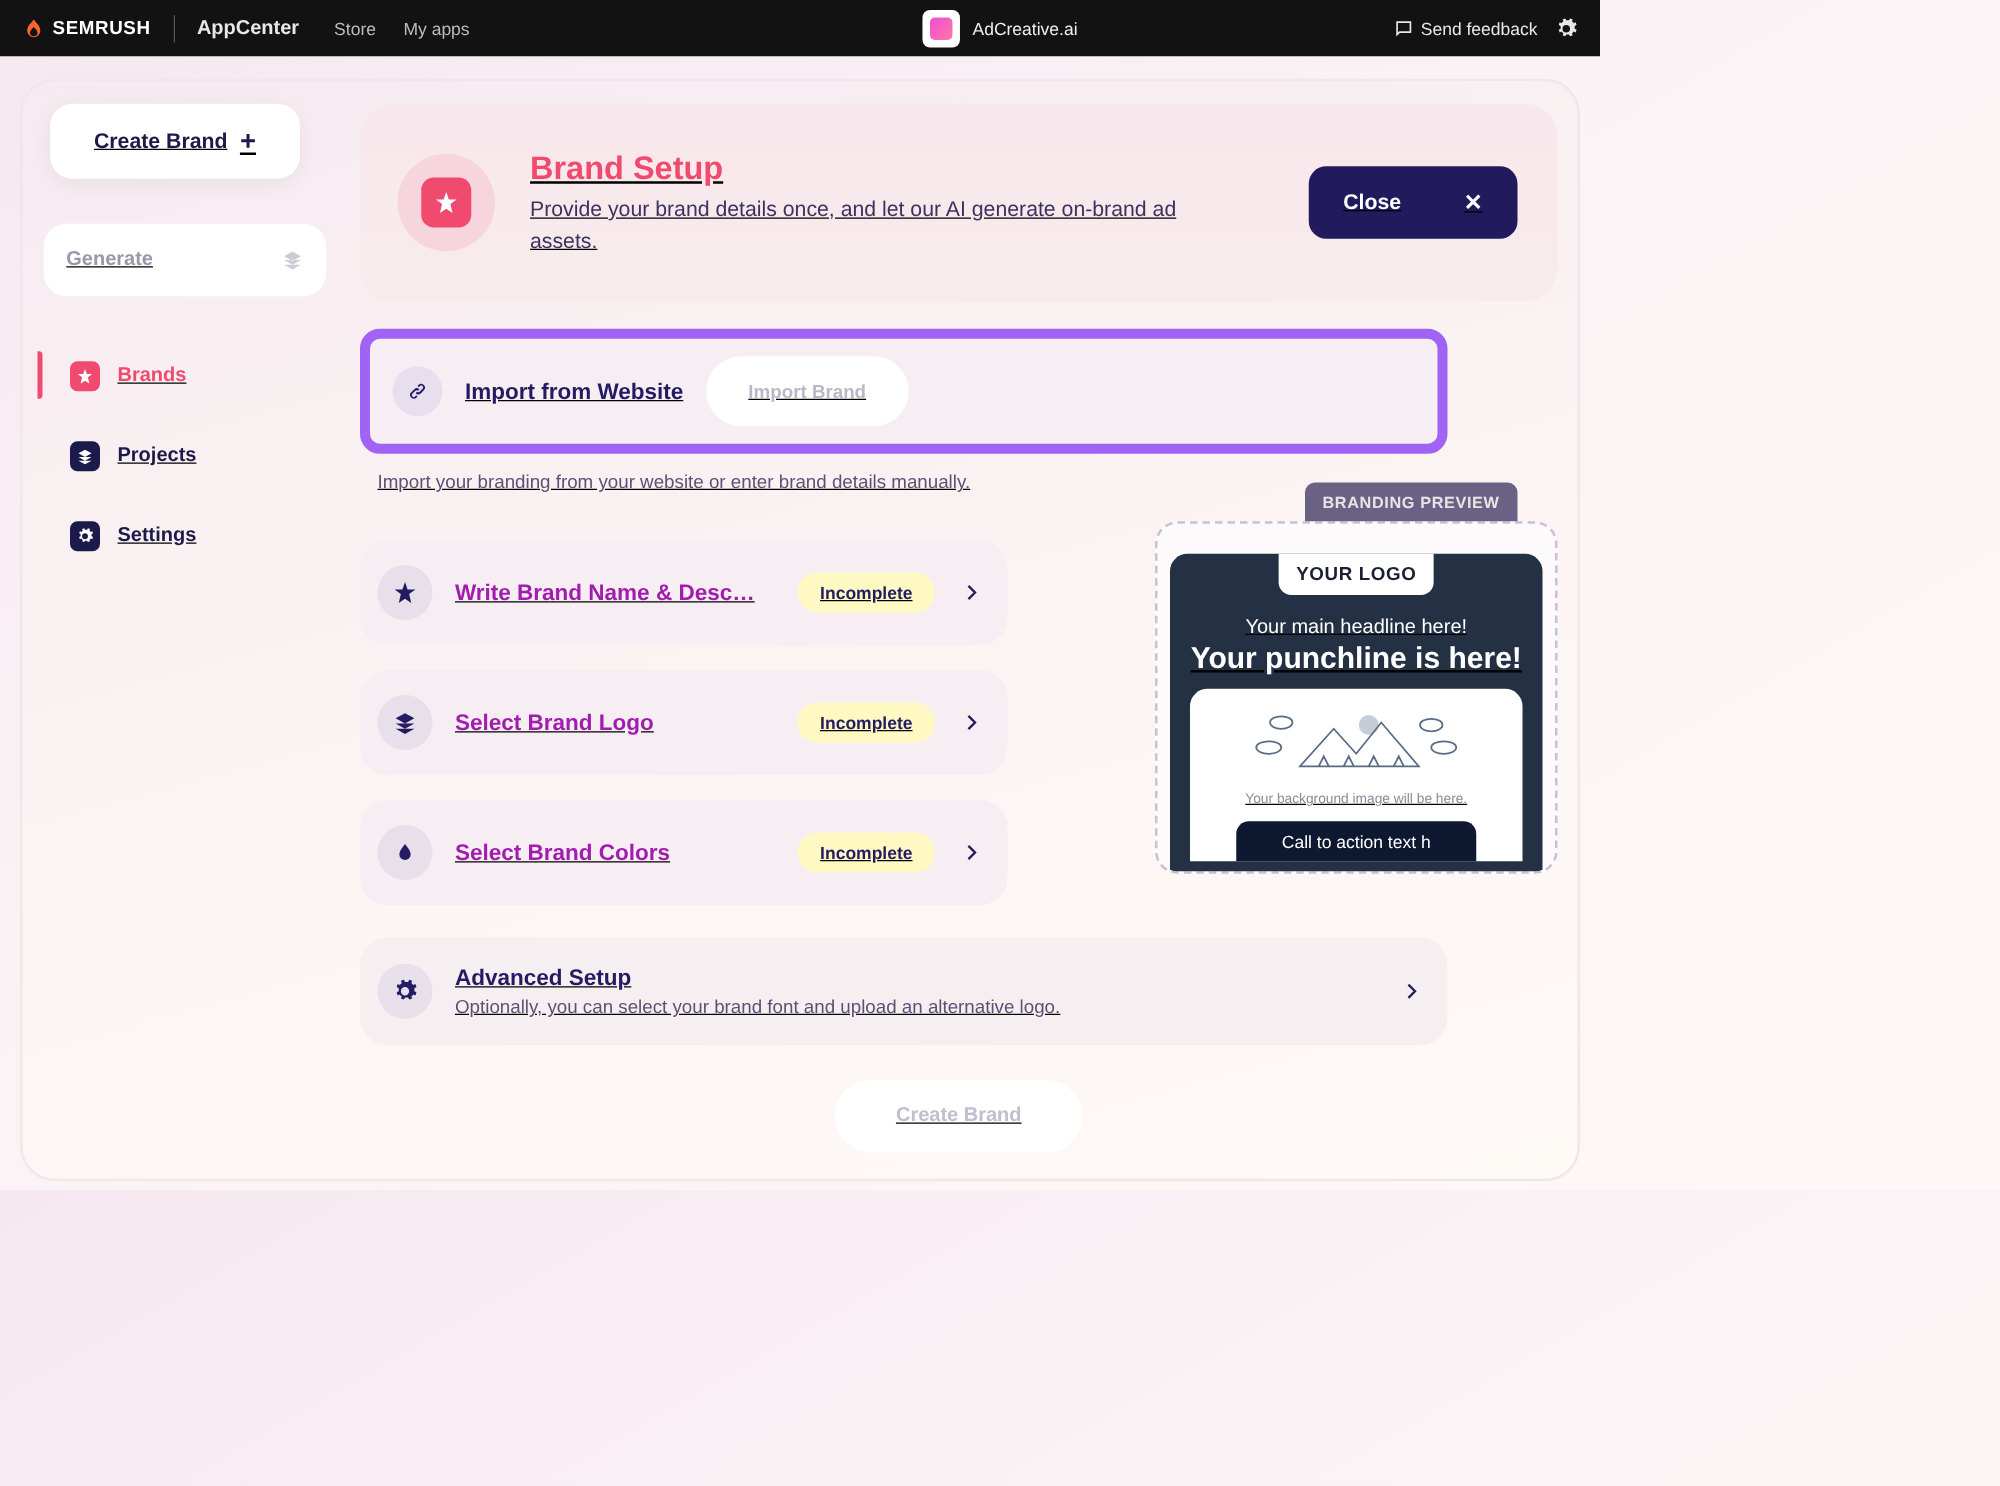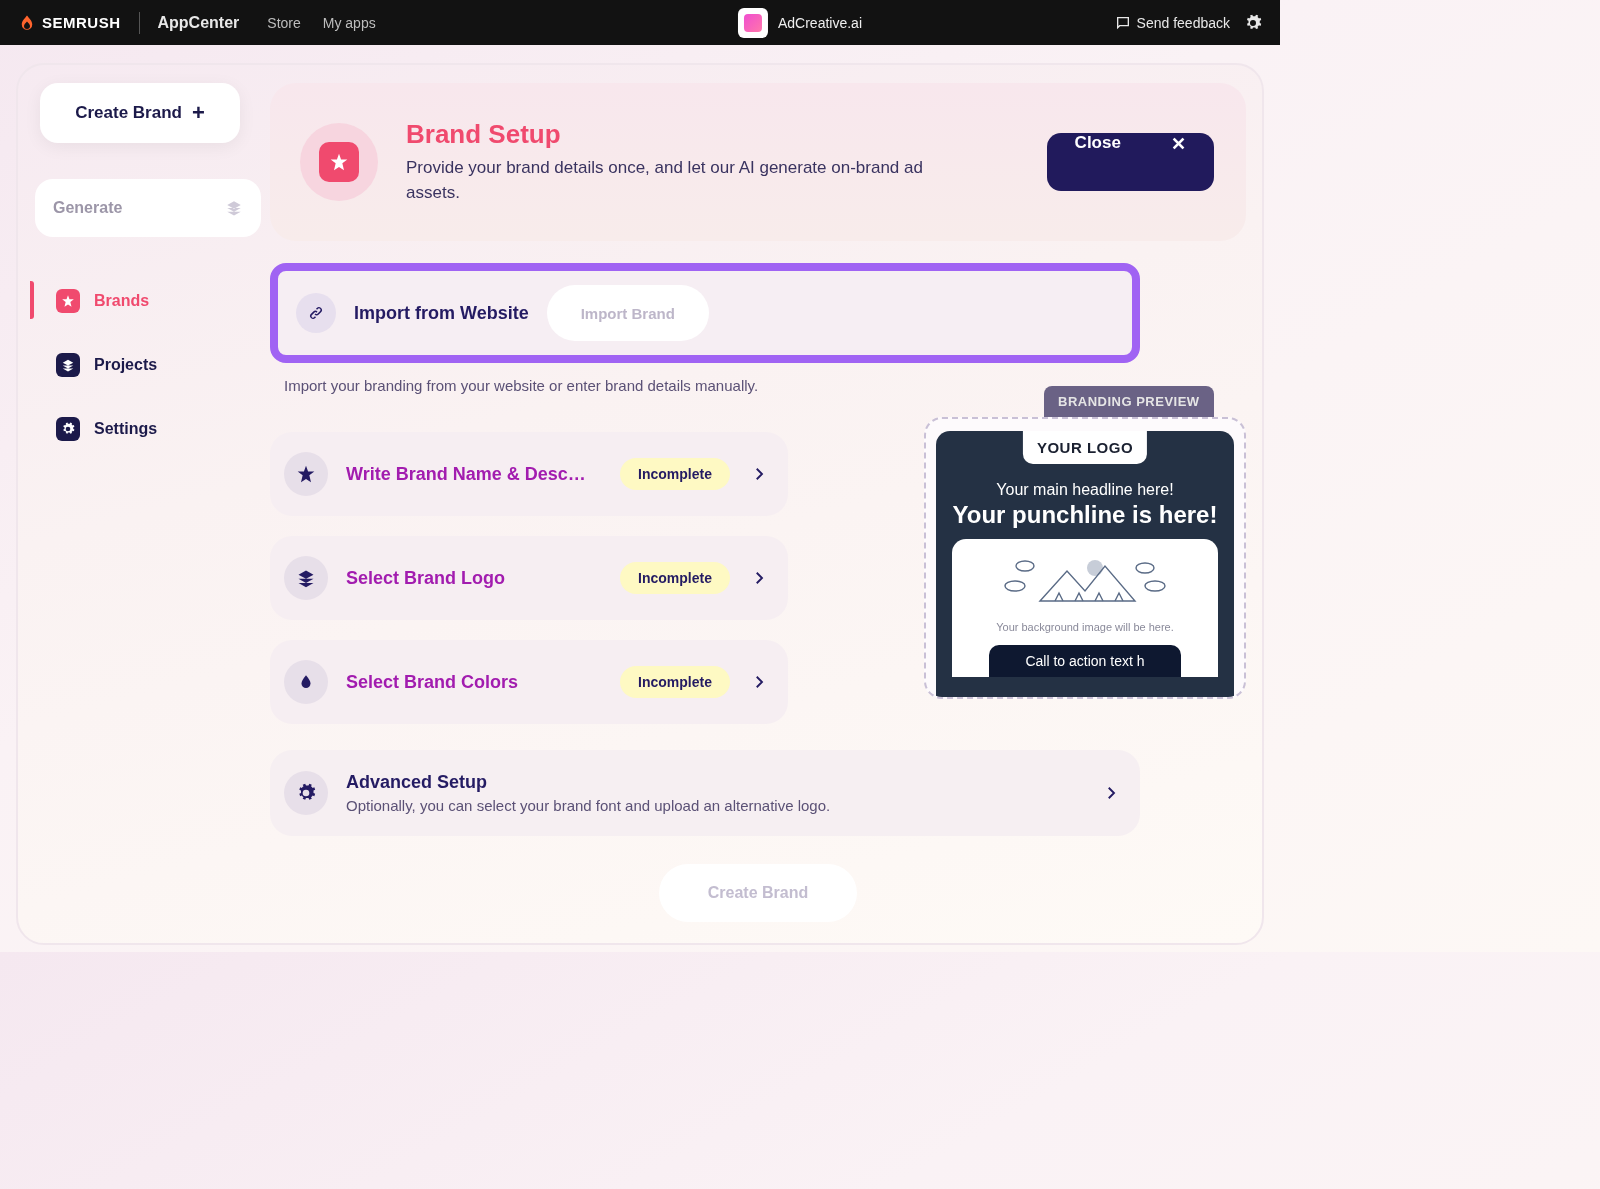--- a/index.html
+++ b/index.html
@@ -36,20 +36,22 @@
 
   
   .frame {
     margin: 18px 16px 0 16px;
     border: 2px solid #f0e6ec;
     border-radius: 28px;
     padding: 18px 16px 0 16px;
     height: 882px;
     background: linear-gradient(165deg,#f6eaf1 0%,#faf2f2 40%, #fefaf6 100%);
     display:flex;
+    gap:18px;
+    text-decoration:underline;
   }
   
   .sidebar { width: 236px; flex:none; }
   .create-brand-btn{
     background:#fff; border-radius:18px; height:60px;
     display:flex;align-items:center;justify-content:center;gap:10px;
     font-size:17px;font-weight:700;color:#1c1a4a;cursor:pointer;
     box-shadow:0 4px 18px rgba(0,0,0,.06);
     margin:0 0 36px 0;
     width:200px; margin-left:6px;
@@ -81,21 +83,21 @@
     background:linear-gradient(180deg,#f8e7ed 0%,#f8eceb 100%);
     border-radius:26px;
     padding:36px 32px 36px 30px;
     display:flex;align-items:center;gap:28px;
   }
   .hero-ico-wrap{width:78px;height:78px;border-radius:50%;background:#f7d5df;display:flex;align-items:center;justify-content:center;}
   .hero-ico{width:40px;height:40px;background:#f04a6e;border-radius:10px;display:flex;align-items:center;justify-content:center;}
   .hero-text{max-width:540px;}
   .hero-title{font-size:26px;font-weight:800;color:#f04a6e;margin-bottom:6px;}
   .hero-sub{font-size:17px;color:#3a3360;line-height:1.45;}
-  .close-btn{margin-left:auto;background:#211a5c;color:#fff;border-radius:14px;height:58px;padding:0 28px;display:flex;gap:50px;font-size:17px;font-weight:700;cursor:pointer;}
+  .close-btn{margin-left:auto;background:#211a5c;color:#fff;border-radius:14px;height:58px;padding:0 28px;display:flex;align-items:center;gap:50px;font-size:17px;font-weight:700;cursor:pointer;}
   .close-btn .x{font-size:18px;}
 
   .content-area{display:flex;gap:20px;margin-top:20px;}
   .left-col{flex:1;min-width:0;}
   .right-col{width:322px;flex:none;}
 
   .import-highlight{
     border:8px solid #a063f3;
     border-radius:16px;
     padding:14px 10px;
@@ -139,21 +141,21 @@
 
   .preview-badge{
     background:#6a6285;color:#e5e5e5;font-size:13px;font-weight:800;letter-spacing:.5px;
     border-radius:8px 8px 0 0;padding:8px 14px;display:inline-block;margin-left:120px;
   }
   .preview-card{
     border:2px dashed #c9c0d6;border-radius:18px;padding:12px 10px 0 10px;background:#fdfafc;
     height:282px;overflow:hidden;
   }
   .ad-mock{
-    background:#243144;border-radius:14px 14px 0 0;padding:50px 16px 0 16px;text-align:center;position:relative;height:100%;
+    background:#243144;border-radius:14px 14px 0 0;padding:50px 16px 0 16px;text-align:center;position:relative;height:100%;margin-top:12px;
   }
   .logo-tab{
     position:absolute;top:-0px;left:50%;transform:translateX(-50%);
     background:#fff;border-radius:0 0 10px 10px;padding:8px 14px;font-weight:900;font-family:Arial Black,Arial,sans-serif;font-size:15px;color:#1a2030;letter-spacing:.5px;
   }
   .headline-sm{color:#fff;font-size:16px;margin-bottom:2px;}
   .punchline{color:#fff;font-size:24px;font-weight:700;margin-bottom:10px;}
   .inner-card{background:#fff;border-radius:14px 14px 0 0;padding:16px 14px 0 14px;}
   .bg-text{font-size:11px;color:#8a8a9a;margin-top:8px;}
   .cta-pill{background:#0e1830;color:#fff;display:inline-block;padding:8px 36px;border-radius:10px 10px 0 0;font-size:14px;margin-top:12px;}

